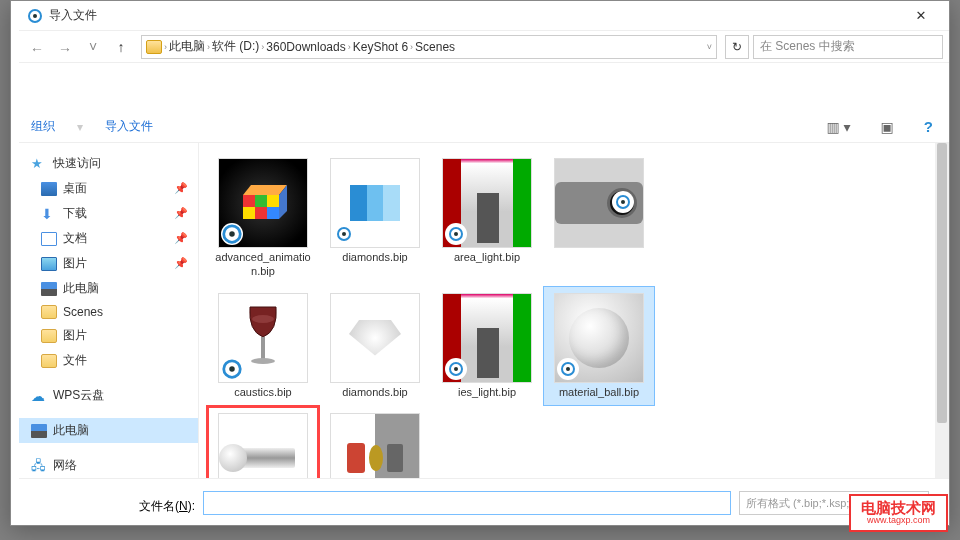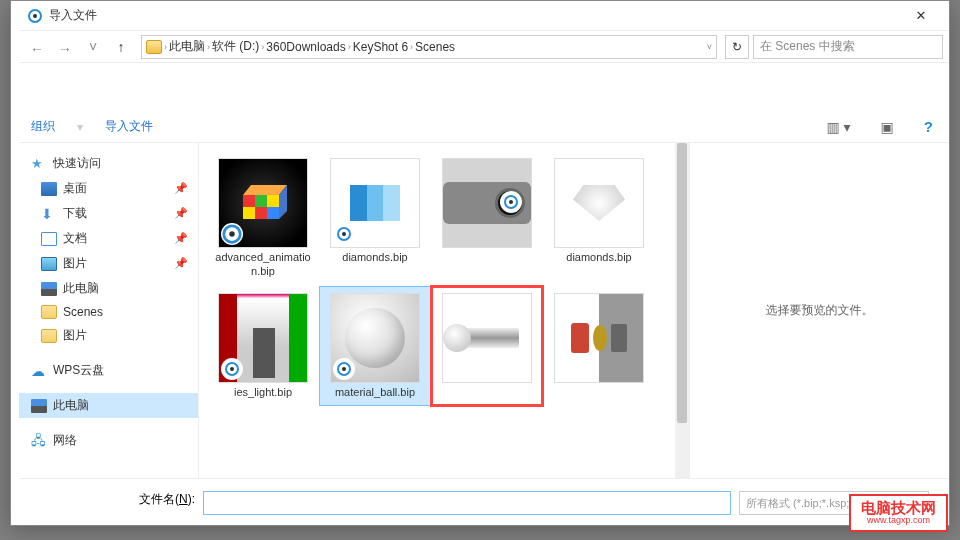--- a/index.html
+++ b/index.html
@@ -52,21 +52,21 @@
     .file-item.highlighted { outline: 3px solid #f44; outline-offset: -2px; }
     .thumb { width: 90px; height: 90px; background: #eee; display: flex; align-items: center; justify-content: center; position: relative; border: 1px solid #ddd; }
     .thumb .overlay-icon { position: absolute; left: 2px; bottom: 2px; width: 22px; height: 22px; background: #fff; border-radius: 50%; display: flex; align-items: center; justify-content: center; }
     .overlay-icon svg { width: 16px; height: 16px; }
     .filename { margin-top: 2px; line-height: 1.3; word-break: break-all; max-height: 2.6em; overflow: hidden; }
 
     .preview-pane { width: 260px; border-left: 1px solid #eee; display: flex; align-items: center; justify-content: center; font-size: 12px; color: #666; position: relative; }
     .vscroll { position: absolute; right: 0; top: 0; bottom: 0; width: 14px; background: #f0f0f0; }
     .vscroll .thumb-bar { position: absolute; left: 2px; right: 2px; top: 0; height: 280px; background: #c4c4c4; border-radius: 2px; }
 
-    .footer { padding: 12px 20px 10px 120px; border-top: 1px solid #eee; display: flex; align-items: flex-start; gap: 8px; font-size: 12px; position: relative; }
+    .footer { padding: 12px 20px 10px 120px; border-top: 1px solid #eee; display: flex; align-items: flex-end; gap: 8px; font-size: 12px; position: relative; }
     .footer label .ul { text-decoration: underline; }
     .fn-input { flex: 1; height: 24px; border: 1px solid #7abfff; padding: 0 6px; font-size: 12px; background: #fff; }
     .filter-dd { width: 190px; height: 24px; border: 1px solid #ccc; font-size: 11px; padding: 0 6px; color: #999; display: flex; align-items: center; }
 
     .watermark { position: absolute; right: 12px; bottom: 8px; display: flex; align-items: center; gap: 4px; }
     .wm-box { background: #fff; border: 2px solid #e33; border-radius: 0; padding: 4px 10px; font-size: 15px; font-weight: bold; color: #e33; line-height: 1.1; text-align: center; }
     .wm-box .sub { font-size: 9px; color: #e33; font-weight: normal; }
     .tag-box { background: #2a8dd4; color: #fff; font-size: 24px; font-weight: bold; padding: 6px 12px; border-radius: 8px; }
 
     
@@ -175,20 +175,24 @@
           <span>此电脑</span>
         </div>
       <div class="side-item">
           <span class="ic ic-folder"></span>
           <span>Scenes</span>
         </div>
       <div class="side-item">
           <span class="ic ic-folder"></span>
           <span>图片</span>
         </div>
+      <div class="side-item">
+          <span class="ic ic-folder"></span>
+          <span>文件</span>
+        </div>
       <div class="side-sep"></div>
       <div class="side-item side-head">
           <span class="ic ic-wps">☁</span>
           <span>WPS云盘</span>
         </div>
       <div class="side-sep"></div>
       <div class="side-item side-head active">
           <span class="ic ic-comp"></span>
           <span>此电脑</span>
         </div>
@@ -232,34 +236,66 @@
                     <svg viewBox="0 0 24 24">
                       <circle cx="12" cy="12" r="9" fill="none" stroke="#2a8dd4" stroke-width="3"></circle>
                       <circle cx="12" cy="12" r="3" fill="#233"></circle>
                     </svg>
                   </div>
                 </div>
               </div>
               <div class="filename">diamonds.bip</div>
             </div>
             <div class="file-item">
+              <div class="thumb art-area">
+                <div class="lwall">
+                  <div class="overlay-icon">
+                    <svg viewBox="0 0 24 24">
+                      <circle cx="12" cy="12" r="9" fill="none" stroke="#2a8dd4" stroke-width="3"></circle>
+                      <circle cx="12" cy="12" r="3" fill="#233"></circle>
+                    </svg>
+                  </div>
+                </div>
+                <div class="rwall"></div>
+                <div class="box"></div>
+              </div>
+              <div class="filename">area_light.bip</div>
+            </div>
+            <div class="file-item">
               <div class="thumb art-camera">
                 <div class="body">
                   <div class="lens">
                     <div class="overlay-icon">
                       <svg viewBox="0 0 24 24">
                         <circle cx="12" cy="12" r="9" fill="none" stroke="#2a8dd4" stroke-width="3"></circle>
                         <circle cx="12" cy="12" r="3" fill="#233"></circle>
                       </svg>
                     </div>
                   </div>
                 </div>
               </div>
             </div>
             <div class="file-item">
+              <div class="thumb art-wine">
+                <svg viewBox="0 0 50 70">
+                  <path d="M12 4 Q10 28 25 34 Q40 28 38 4 Z" fill="#722" stroke="#411"></path>
+                  <rect x="23" y="34" width="4" height="22" fill="#999"></rect>
+                  <ellipse cx="25" cy="58" rx="12" ry="3" fill="#aaa"></ellipse>
+                  <ellipse cx="25" cy="16" rx="11" ry="4" fill="#944" opacity=".7"></ellipse>
+                </svg>
+                <div class="overlay-icon">
+                  <svg viewBox="0 0 24 24">
+                    <circle cx="12" cy="12" r="9" fill="none" stroke="#2a8dd4" stroke-width="3"></circle>
+                    <circle cx="12" cy="12" r="3" fill="#233"></circle>
+                  </svg>
+                </div>
+              </div>
+              <div class="filename">caustics.bip</div>
+            </div>
+            <div class="file-item">
               <div class="thumb art-diam">
                 <div class="d">
                   <div class="overlay-icon">
                     <svg viewBox="0 0 24 24">
                       <circle cx="12" cy="12" r="9" fill="none" stroke="#2a8dd4" stroke-width="3"></circle>
                       <circle cx="12" cy="12" r="3" fill="#233"></circle>
                     </svg>
                   </div>
                 </div>
               </div>
@@ -305,23 +341,20 @@
                 <div class="o2"></div>
                 <div class="o3"></div>
               </div>
               <div class="filename"></div>
             </div>
           </div>
         <div class="vscroll">
             <div class="thumb-bar"></div>
           </div>
       </div>
-      <div class="preview-pane">
-        <span>选择要预览的文件。</span>
-      </div>
     </div>
   </div>
 
   <div class="footer">
     <label><span>文件名(</span><span class="ul">N</span><span>):</span></label>
     <input class="fn-input" style="">
     <div class="filter-dd">所有格式 (*.bip;*.ksp;*.obj;*.stl...</div>
   </div>
 </div>
 

